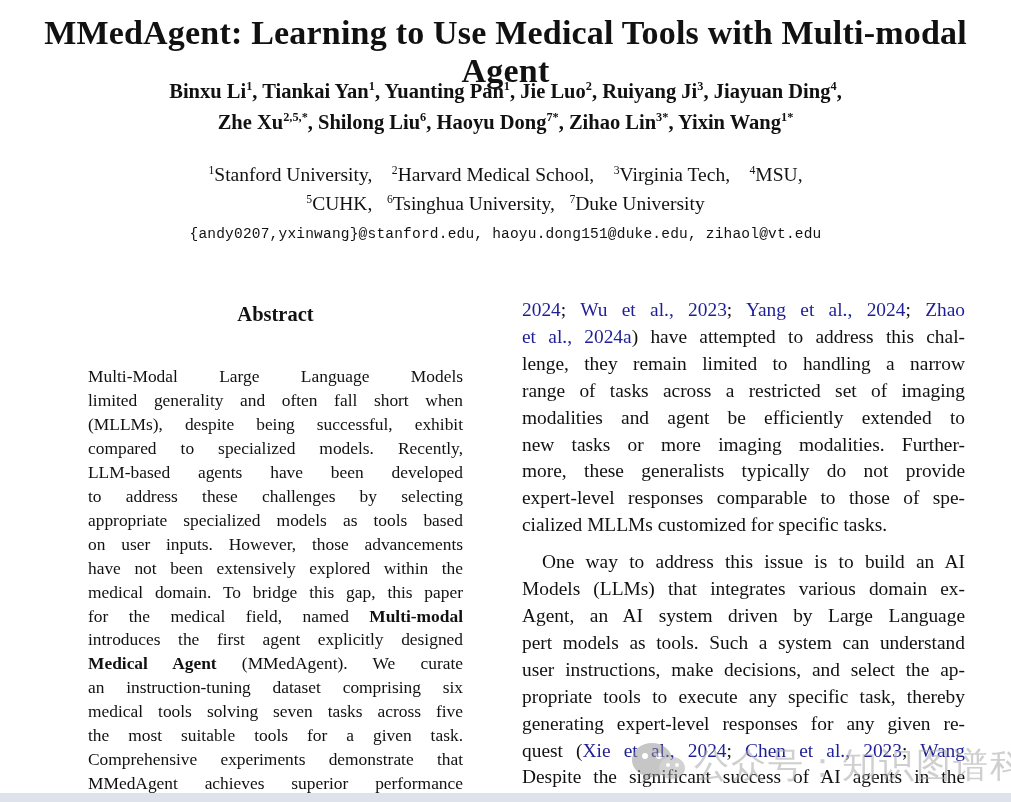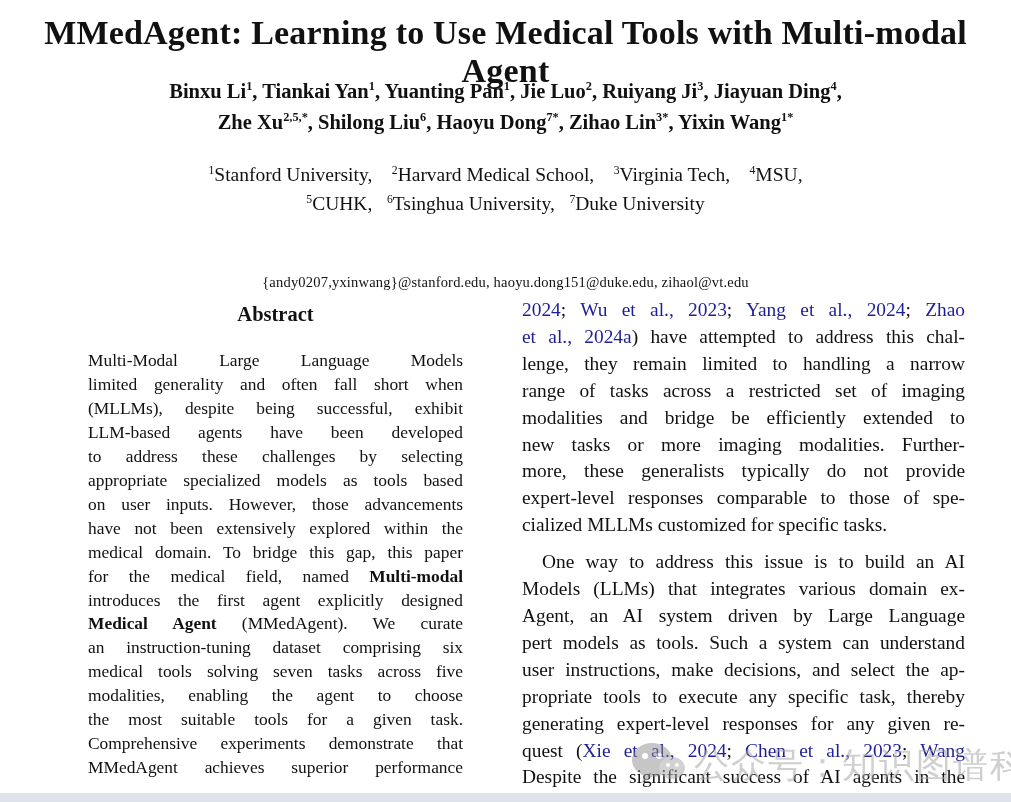--- a/index.html
+++ b/index.html
@@ -25,31 +25,31 @@
   .authors .line { line-height:31px; }
   .affiliations {
     position:absolute; top:160px; left:0; width:100%;
     font-size:19.5px;
   }
   .affiliations .line { line-height:29px; }
   .center .line { text-align:center; text-align-last:center; white-space:pre-wrap; }
   .emails {
     position:absolute; top:226px; left:0; width:100%;
     text-align:center;
-    font-family:Liberation Serif, serif;
-    font-size:14.5px; letter-spacing:.2px;margin-top:48px;
+    font-family:Liberation Mono, monospace;
+    font-size:14.5px; letter-spacing:.2px;
   }
   sup { font-size:60%; line-height:0; vertical-align:super; }
 
   
   .col-left  { position:absolute; left:88px;  top:296px; width:375px; }
   .col-right { position:abscolute; position:absolute; left:522px; top:297px; width:443px; }
 
   .abstract-heading {
-    margin-top:7px; line-height:22px; margin-bottom:24px;
+    margin-top:7px; line-height:22px; margin-bottom:40px;
     text-align:center; font-size:20.5px; font-weight:bold;
   }
   .col-left  .textblock { font-size:17.4px; }
   .col-left  .line { line-height:23.95px; }
   .col-right .textblock { font-size:19.4px; }
   .col-right .line { line-height:26.9px; }
 
   .line { text-align:justify; text-align-last:justify; }
   .line.last   { text-align-last:left; }
   .line.indent { text-indent:20px; }
@@ -94,45 +94,45 @@
     </div>
 
   <div class="emails">{andy0207,yxinwang}@stanford.edu, haoyu.dong151@duke.edu, zihaol@vt.edu</div>
 
   <section class="col-left">
     <div class="abstract-heading">Abstract</div>
     <div class="textblock">
         <div class="line"><span>Multi-Modal Large Language Models</span></div>
         <div class="line"><span>limited generality and often fall short when</span></div>
         <div class="line"><span>(MLLMs), despite being successful, exhibit</span></div>
+        <div class="line"><span>compared to specialized models.  Recently,</span></div>
         <div class="line"><span>LLM-based agents have been developed</span></div>
         <div class="line"><span>to address these challenges by selecting</span></div>
         <div class="line"><span>appropriate specialized models as tools based</span></div>
         <div class="line"><span>on user inputs. However, those advancements</span></div>
         <div class="line"><span>have not been extensively explored within the</span></div>
         <div class="line"><span>medical domain. To bridge this gap, this paper</span></div>
         <div class="line"><span>for the medical field, named </span><span class="bold">Multi-modal</span></div>
         <div class="line"><span>introduces the first agent explicitly designed</span></div>
         <div class="line"><span class="bold">Medical Agent</span><span> (MMedAgent).  We curate</span></div>
         <div class="line"><span>an instruction-tuning dataset comprising six</span></div>
         <div class="line"><span>medical tools solving seven tasks across five</span></div>
-        <div class="line"><span>modalities, enabling the agent to choose</span></div>
         <div class="line"><span>the most suitable tools for a given task.</span></div>
         <div class="line"><span>Comprehensive experiments demonstrate that</span></div>
         <div class="line"><span>MMedAgent achieves superior performance</span></div>
       </div>
   </section>
 
   <section class="col-right">
     <div class="textblock">
         <div class="line"><span class="cite">2024</span><span>; </span><span class="cite">Wu et al., 2023</span><span>; </span><span class="cite">Yang et al., 2024</span><span>; </span><span class="cite">Zhao</span></div>
         <div class="line"><span class="cite">et al., 2024a</span><span>) have attempted to address this chal-</span></div>
         <div class="line"><span>lenge, they remain limited to handling a narrow</span></div>
         <div class="line"><span>range of tasks across a restricted set of imaging</span></div>
-        <div class="line"><span>modalities and bridge be efficiently extended to</span></div>
+        <div class="line"><span>modalities and agent be efficiently extended to</span></div>
         <div class="line"><span>new tasks or more imaging modalities.  Further-</span></div>
         <div class="line"><span>more, these generalists typically do not provide</span></div>
         <div class="line"><span>expert-level responses comparable to those of spe-</span></div>
         <div class="line last"><span>cialized MLLMs customized for specific tasks.</span></div>
         <div class="line indent gap"><span>One way to address this issue is to build an AI</span></div>
         <div class="line"><span>Models (LLMs) that integrates various domain ex-</span></div>
         <div class="line"><span>Agent, an AI system driven by Large Language</span></div>
         <div class="line"><span>pert models as tools. Such a system can understand</span></div>
         <div class="line"><span>user instructions, make decisions, and select the ap-</span></div>
         <div class="line"><span>propriate tools to execute any specific task, thereby</span></div>

